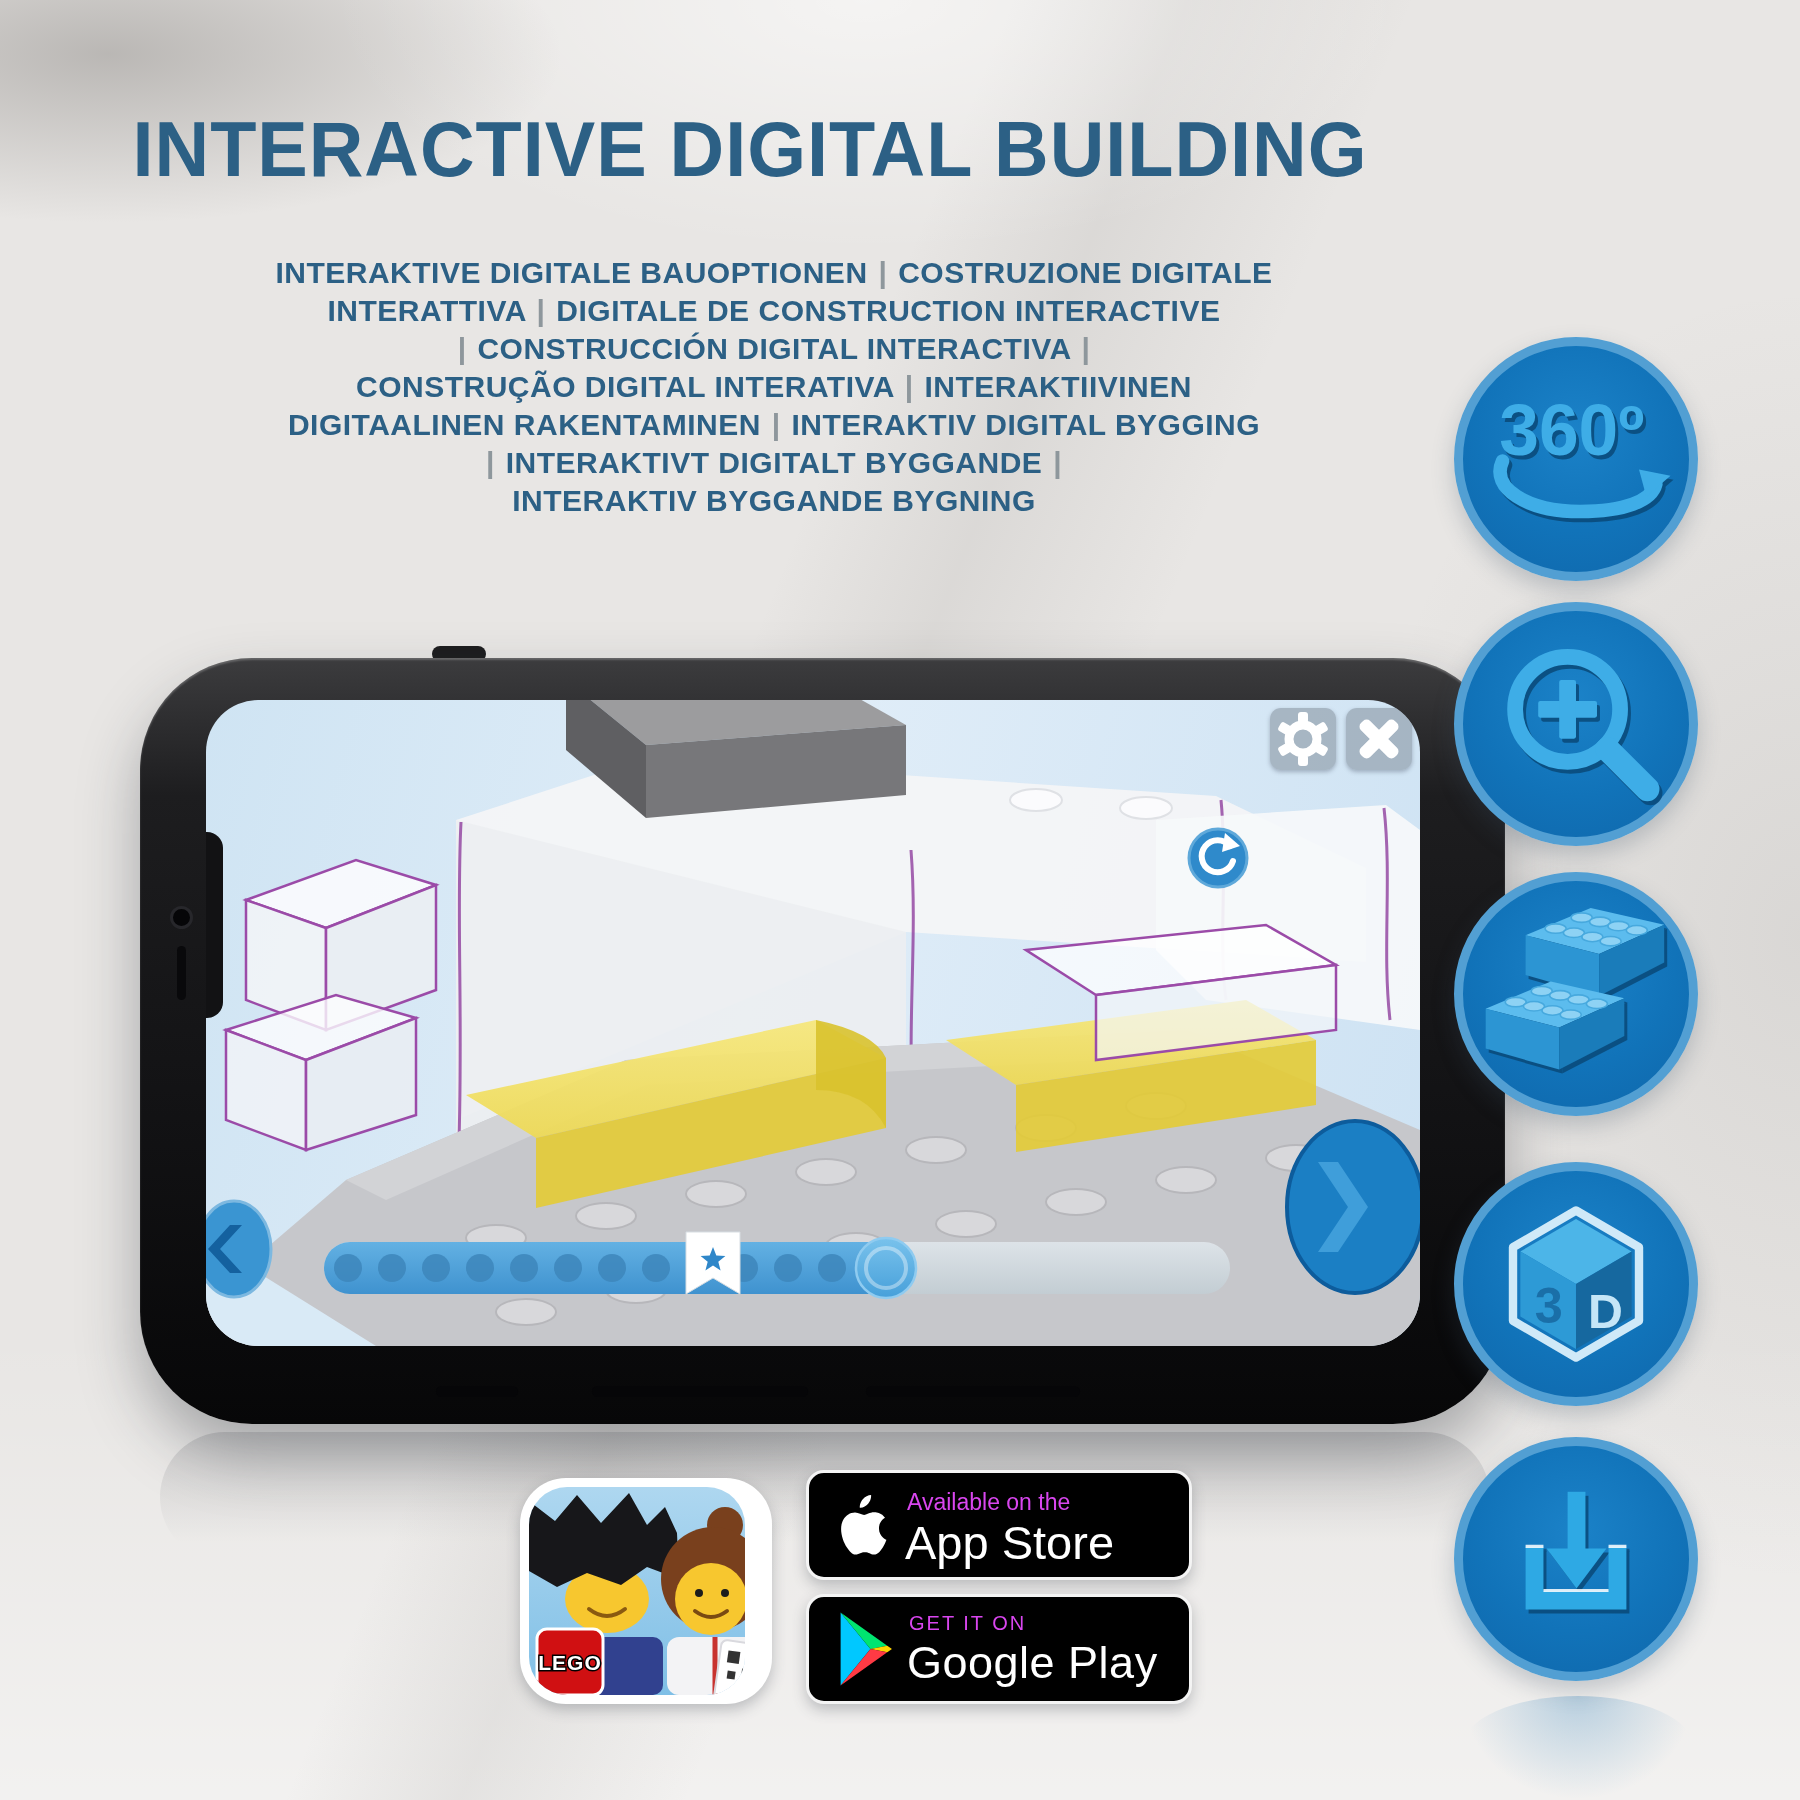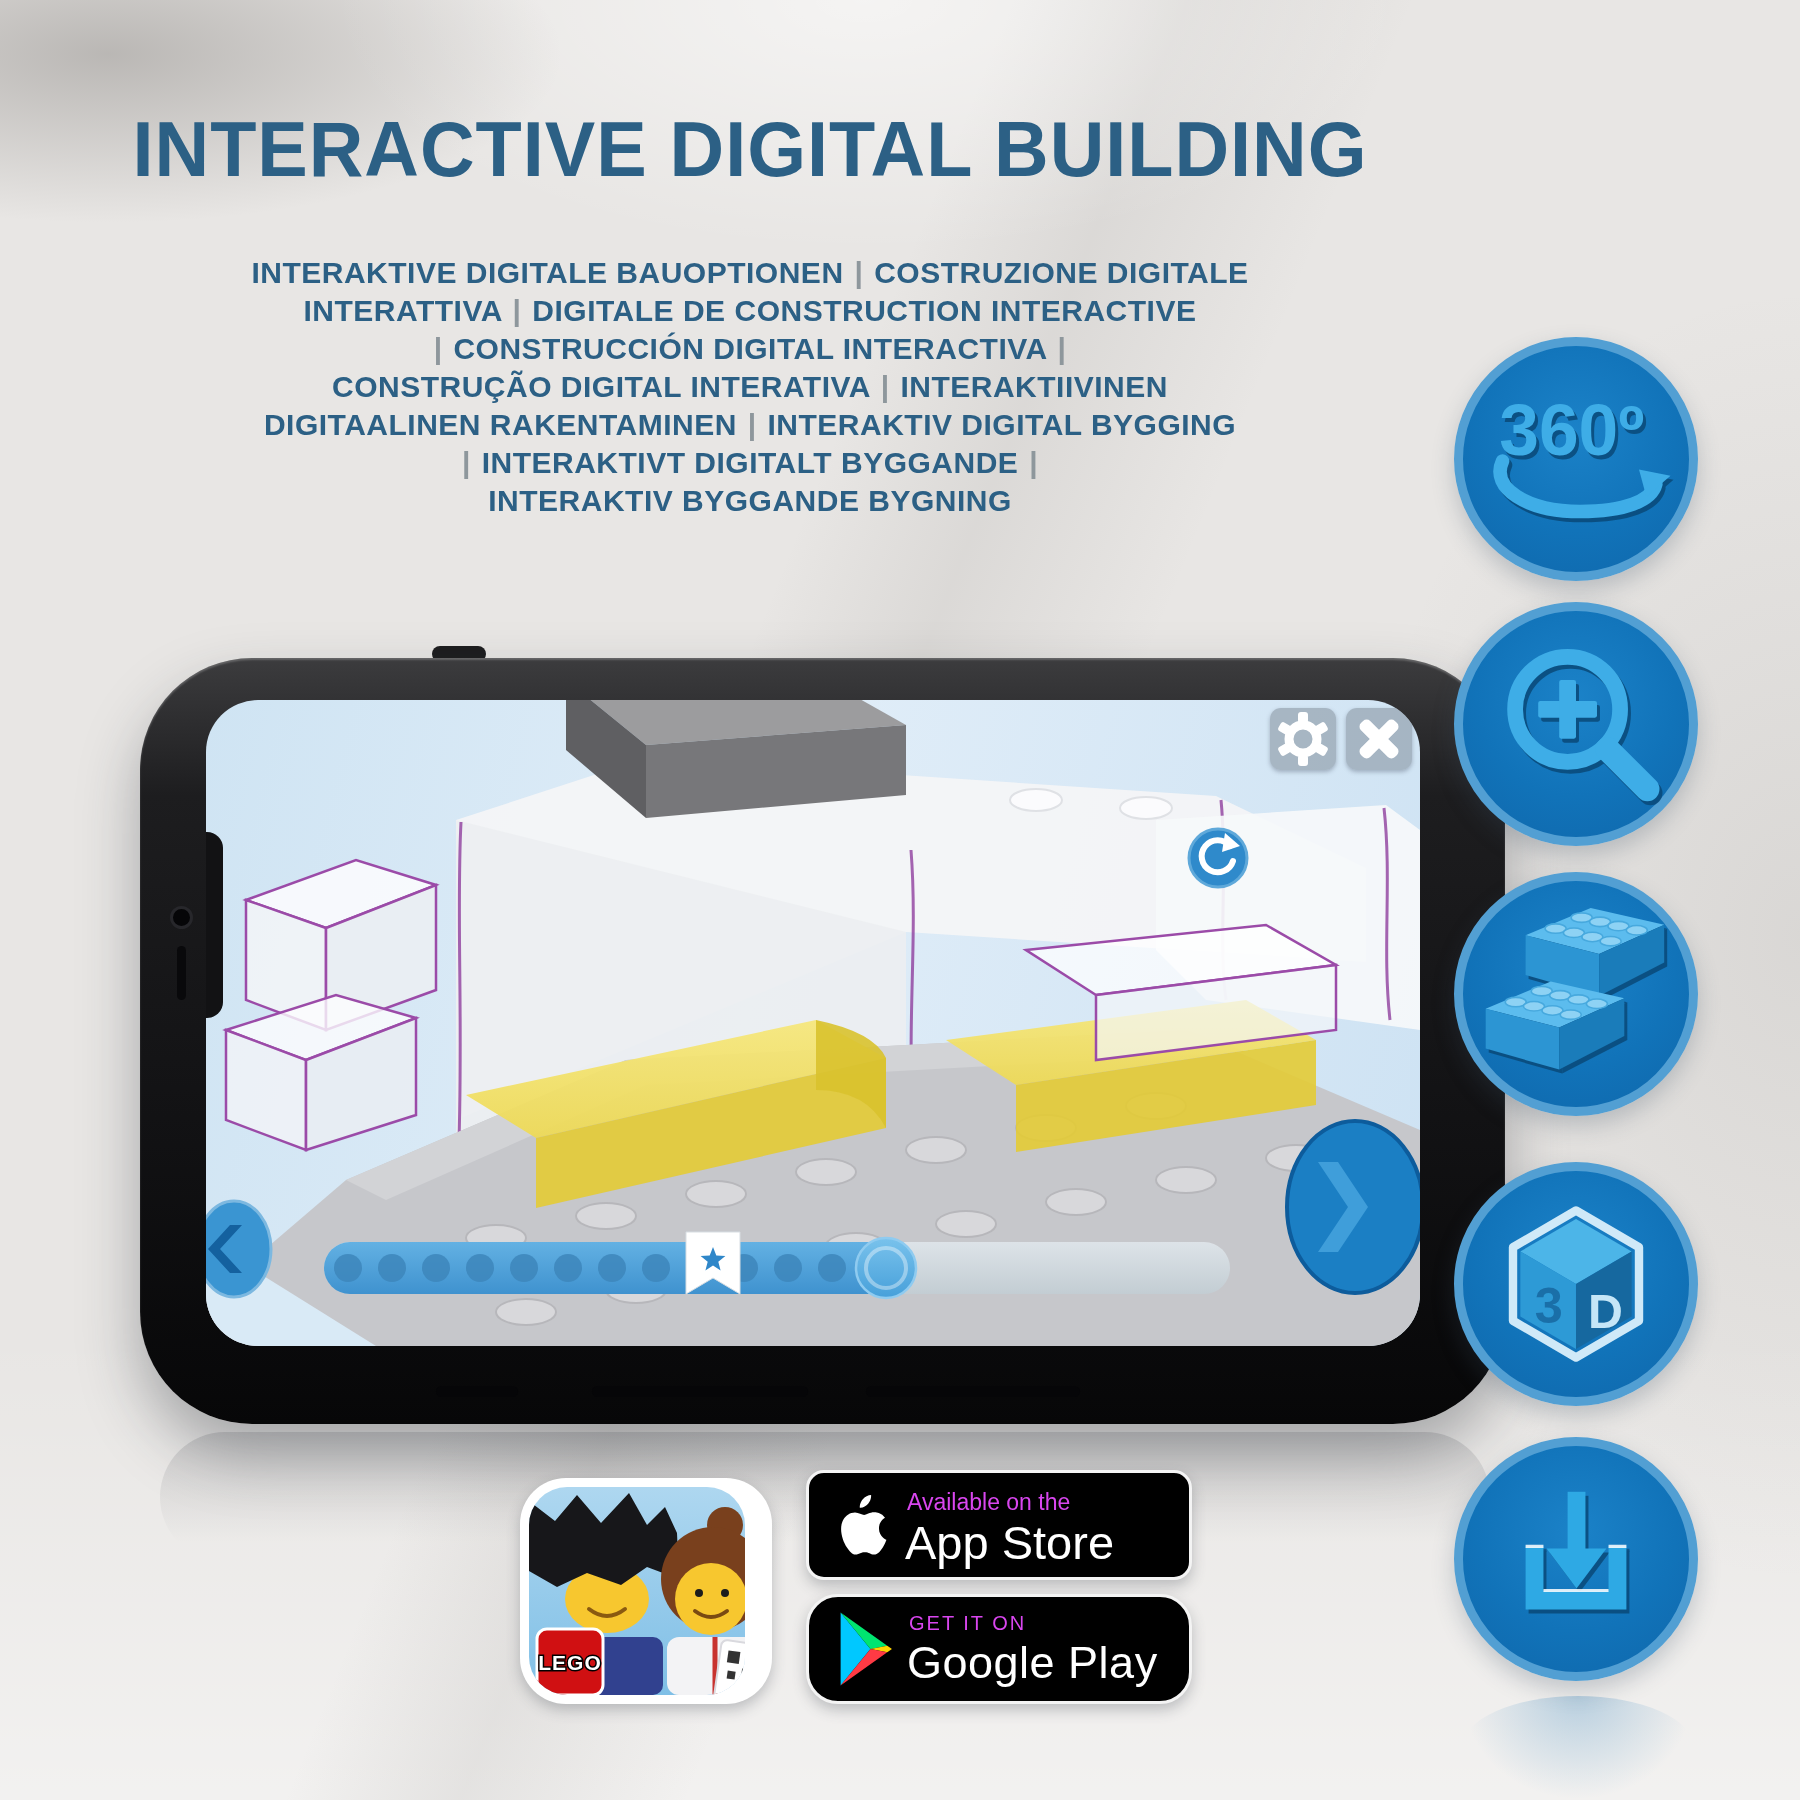--- a/index.html
+++ b/index.html
@@ -15,21 +15,21 @@
       linear-gradient(180deg, rgba(0,0,0,0) 74%, rgba(255,255,255,.45) 100%);
   }
   .abs{position:absolute;}
 
   
   #title{
     left:0;top:104px;width:1500px;text-align:center;
     font-size:78px;font-weight:bold;letter-spacing:1px;color:#2c6085;
     transform:scaleX(.97);transform-origin:50% 50%;white-space:nowrap;
   }
-  #subtitle{left:0;top:254px;width:1500px;text-align:center;color:#2c6085;}
+  #subtitle{left:0;top:254px;width:1500px;text-align:center;color:#2c6085;padding-left:24px;}
   .subtitle-line{display:block;font-size:30px;font-weight:bold;line-height:38px;letter-spacing:.5px;}
   .pipe{color:#8e979c;font-weight:bold;padding:0 2px;}
 
   
   .feature{
     width:244px;height:244px;border-radius:50%;
     background:radial-gradient(circle at 50% 38%, #1b82c8 0%, #1173b9 55%, #0f67ab 100%);
     border:9px solid #529fd3;box-sizing:border-box;
     box-shadow:0 10px 22px rgba(60,80,100,.25);
   }
@@ -395,21 +395,21 @@
   </div>
 
   <div class="abs store-badge" style="left:806px;top:1470px;">
     <svg class="abs" style="left:26px;top:22px;" width="54" height="64" viewBox="0 0 100 120">
       <path fill="#fff" d="M61.5 16.6c3.7-4.5 6.2-10.7 5.5-16.6-5.3.2-11.7 3.5-15.5 8-3.4 3.9-6.4 10.2-5.6 16 5.9.5 11.9-3 15.6-7.4zM81.8 62.6c-.2-13.2 10.8-19.5 11.3-19.8-6.1-9-15.7-10.2-19.1-10.3-8.1-.8-15.9 4.8-20 4.8-4.1 0-10.5-4.7-17.2-4.6-8.9.1-17.1 5.2-21.6 13.1-9.2 16-2.4 39.7 6.6 52.7 4.4 6.4 9.6 13.5 16.5 13.2 6.6-.3 9.1-4.3 17.1-4.3 8 0 10.2 4.3 17.2 4.2 7.1-.1 11.6-6.5 16-12.9 5-7.4 7.1-14.5 7.2-14.9-.2-.1-13.8-5.3-14-21.2z"></path>
     </svg>
     <div class="badge-tag" style="left:98px;top:16px;font-size:23px;">Available on the</div>
     <div class="badge-store" style="left:96px;top:42px;font-size:47px;">App Store</div>
   </div>
 
-  <div class="abs store-badge" style="left:806px;top:1594px;border-radius:32px;">
+  <div class="abs store-badge" style="left:806px;top:1594px;">
     <svg class="abs" style="left:20px;top:10px;" width="68" height="84" viewBox="0 0 72 90">
       <polygon points="12,6 44,45 12,84" fill="#00c8ff"></polygon>
       <polygon points="12,6 62,41.5 44,45" fill="#00e570"></polygon>
       <polygon points="44,45 62,41.5 67,45 62,48.5" fill="#ffd400"></polygon>
       <polygon points="12,84 62,48.5 44,45" fill="#ff3a44"></polygon>
     </svg>
     <div class="badge-tag" style="left:100px;top:15px;font-size:20px;letter-spacing:2px;">GET IT ON</div>
     <div class="badge-store" style="left:98px;top:40px;font-size:45px;letter-spacing:.5px;">Google Play</div>
   </div>
 

